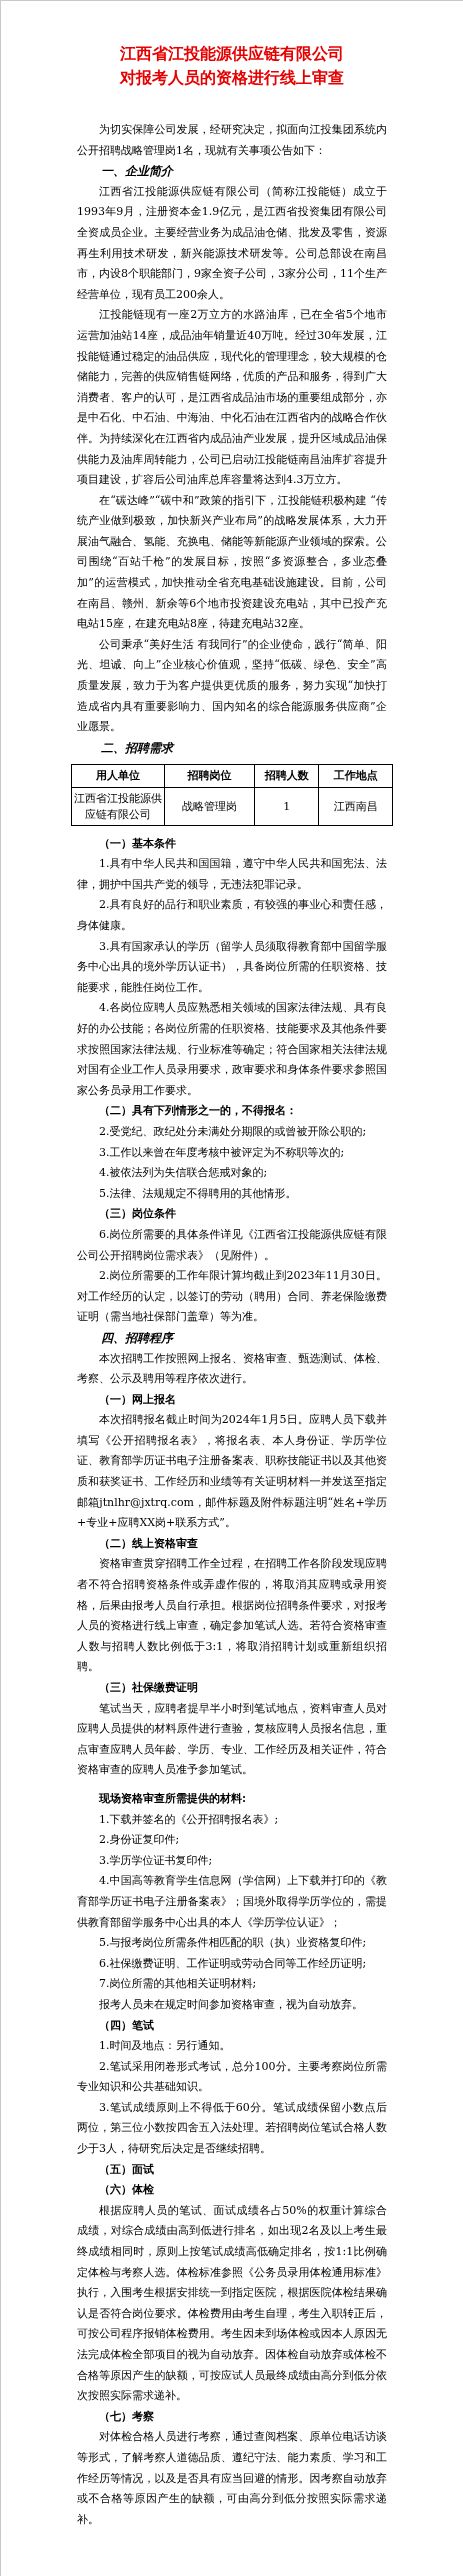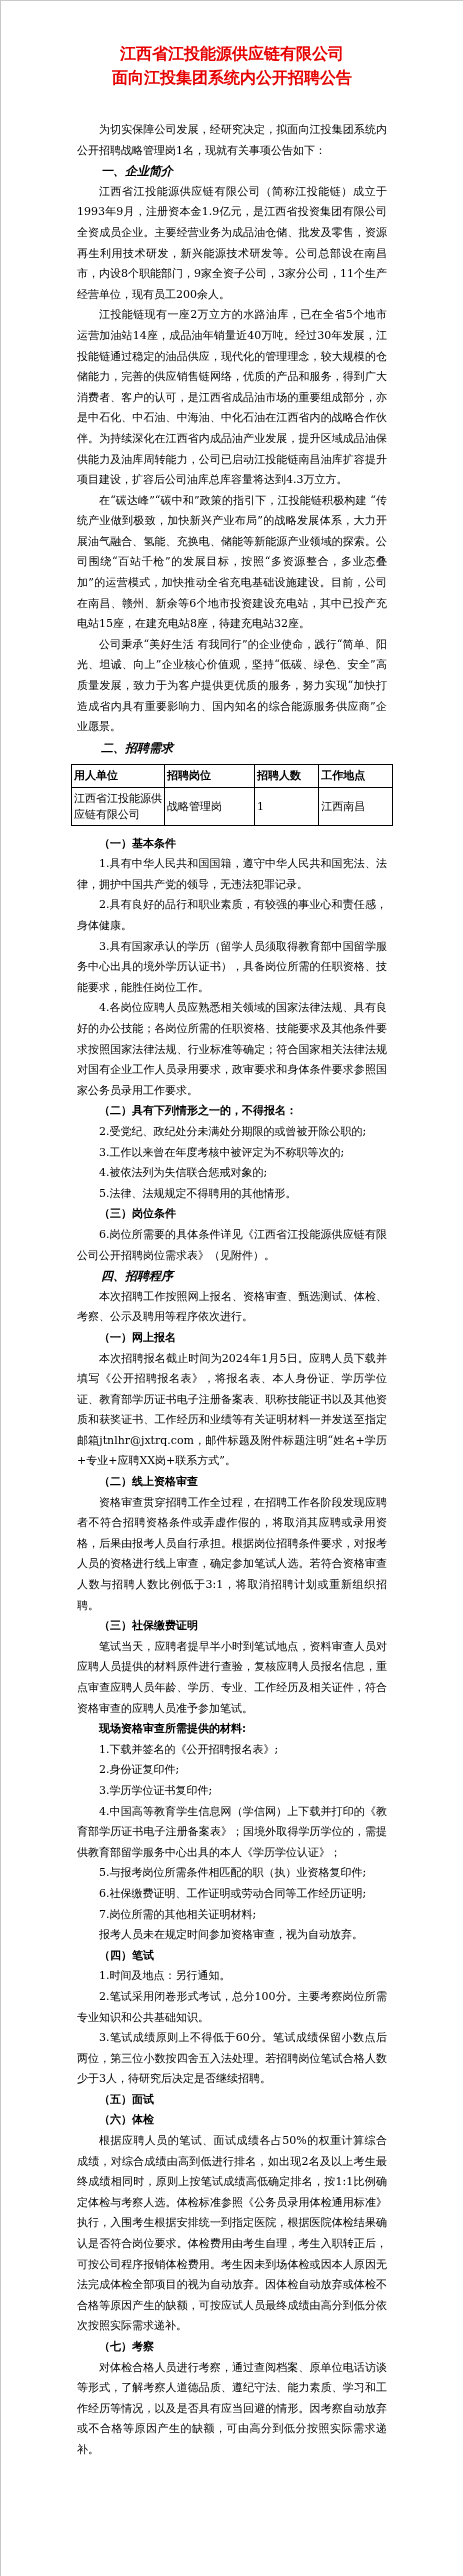--- a/index.html
+++ b/index.html
@@ -15,40 +15,40 @@
     margin:0 0 30px 0;font-family:"DejaVu Serif","Liberation Serif",serif;
   }
   .blk{font-size:11px;line-height:20.6px;text-align:justify;margin:0;}
   .blk.p{text-indent:2em;}
   .blk.h1{
     font-weight:bold;text-indent:2em;font-size:12px;
     font-family:"Liberation Sans","DejaVu Sans",sans-serif;
     font-style:italic;
   }
   .blk.h2{font-weight:bold;text-indent:2em;}
-  .blk.b{font-weight:bold;text-indent:2em;}
+  .blk.b{font-weight:bold;text-indent:2em;margin-top:8px;}
   table.req{
     width:104%;margin:5.2px 0 7.2px -2%;border-collapse:collapse;table-layout:fixed;
   }
   table.req th,table.req td{
-    border:1px solid #000;text-align:left;vertical-align:middle;
+    border:1px solid #000;text-align:center;vertical-align:middle;
     font-size:11px;line-height:15.5px;padding:3.1px 2.1px;font-weight:normal;margin-top:46px;
   }
   table.req th{font-weight:bold;height:16.5px;}
   table.req td{height:26px;}
   col.c1{width:29%;}col.c2{width:28%;}col.c3{width:20%;}col.c4{width:23%;}
 </style>
 </head>
 <body>
 
 <div class="page">
 
   <div class="title" id="doc-title" style="color: rgb(230, 0, 0);">
     <div>江西省江投能源供应链有限公司</div>
-    <div>面向江投集团系统内公开招聘公告</div>
+    <div>对报考人员的资格进行线上审查</div>
   </div>
 
   <div id="content-before">
       <div class="blk p">为切实保障公司发展，经研究决定，拟面向江投集团系统内公开招聘战略管理岗1名，现就有关事项公告如下：</div>
       <div class="blk h1">一、企业简介</div>
       <div class="blk p">江西省江投能源供应链有限公司（简称江投能链）成立于1993年9月，注册资本金1.9亿元，是江西省投资集团有限公司全资成员企业。主要经营业务为成品油仓储、批发及零售，资源再生利用技术研发，新兴能源技术研发等。公司总部设在南昌市，内设8个职能部门，9家全资子公司，3家分公司，11个生产经营单位，现有员工200余人。</div>
       <div class="blk p">江投能链现有一座2万立方的水路油库，已在全省5个地市运营加油站14座，成品油年销量近40万吨。经过30年发展，江投能链通过稳定的油品供应，现代化的管理理念，较大规模的仓储能力，完善的供应销售链网络，优质的产品和服务，得到广大消费者、客户的认可，是江西省成品油市场的重要组成部分，亦是中石化、中石油、中海油、中化石油在江西省内的战略合作伙伴。为持续深化在江西省内成品油产业发展，提升区域成品油保供能力及油库周转能力，公司已启动江投能链南昌油库扩容提升项目建设，扩容后公司油库总库容量将达到4.3万立方。</div>
       <div class="blk p">在“碳达峰”“碳中和”政策的指引下，江投能链积极构建 “传统产业做到极致，加快新兴产业布局”的战略发展体系，大力开展油气融合、氢能、充换电、储能等新能源产业领域的探索。公司围绕“百站千枪”的发展目标，按照“多资源整合，多业态叠加”的运营模式，加快推动全省充电基础设施建设。目前，公司在南昌、赣州、新余等6个地市投资建设充电站，其中已投产充电站15座，在建充电站8座，待建充电站32座。</div>
       <div class="blk p">公司秉承“美好生活 有我同行”的企业使命，践行“简单、阳光、坦诚、向上”企业核心价值观，坚持“低碳、绿色、安全”高质量发展，致力于为客户提供更优质的服务，努力实现“加快打造成省内具有重要影响力、国内知名的综合能源服务供应商”企业愿景。</div>
       <div class="blk h1">二、招聘需求</div>
@@ -85,20 +85,21 @@
       <div class="blk p">2.具有良好的品行和职业素质，有较强的事业心和责任感，身体健康。</div>
       <div class="blk p">3.具有国家承认的学历（留学人员须取得教育部中国留学服务中心出具的境外学历认证书），具备岗位所需的任职资格、技能要求，能胜任岗位工作。</div>
       <div class="blk p">4.各岗位应聘人员应熟悉相关领域的国家法律法规、具有良好的办公技能；各岗位所需的任职资格、技能要求及其他条件要求按照国家法律法规、行业标准等确定；符合国家相关法律法规对国有企业工作人员录用要求，政审要求和身体条件要求参照国家公务员录用工作要求。</div>
       <div class="blk h2">（二）具有下列情形之一的，不得报名：</div>
       <div class="blk p">2.受党纪、政纪处分未满处分期限的或曾被开除公职的;</div>
       <div class="blk p">3.工作以来曾在年度考核中被评定为不称职等次的;</div>
       <div class="blk p">4.被依法列为失信联合惩戒对象的;</div>
       <div class="blk p">5.法律、法规规定不得聘用的其他情形。</div>
       <div class="blk h2">（三）岗位条件</div>
       <div class="blk p">6.岗位所需要的具体条件详见《江西省江投能源供应链有限公司公开招聘岗位需求表》（见附件）。</div>
+      <div class="blk p">2.岗位所需要的工作年限计算均截止到2023年11月30日。对工作经历的认定，以签订的劳动（聘用）合同、养老保险缴费证明（需当地社保部门盖章）等为准。</div>
       <div class="blk h1">四、招聘程序</div>
       <div class="blk p">本次招聘工作按照网上报名、资格审查、甄选测试、体检、考察、公示及聘用等程序依次进行。</div>
       <div class="blk h2">（一）网上报名</div>
       <div class="blk p">本次招聘报名截止时间为2024年1月5日。应聘人员下载并填写《公开招聘报名表》，将报名表、本人身份证、学历学位证、教育部学历证书电子注册备案表、职称技能证书以及其他资质和获奖证书、工作经历和业绩等有关证明材料一并发送至指定邮箱jtnlhr@jxtrq.com，邮件标题及附件标题注明“姓名+学历+专业+应聘XX岗+联系方式”。</div>
       <div class="blk h2">（二）线上资格审查</div>
       <div class="blk p">资格审查贯穿招聘工作全过程，在招聘工作各阶段发现应聘者不符合招聘资格条件或弄虚作假的，将取消其应聘或录用资格，后果由报考人员自行承担。根据岗位招聘条件要求，对报考人员的资格进行线上审查，确定参加笔试人选。若符合资格审查人数与招聘人数比例低于3:1，将取消招聘计划或重新组织招聘。</div>
       <div class="blk h2">（三）社保缴费证明</div>
       <div class="blk p">笔试当天，应聘者提早半小时到笔试地点，资料审查人员对应聘人员提供的材料原件进行查验，复核应聘人员报名信息，重点审查应聘人员年龄、学历、专业、工作经历及相关证件，符合资格审查的应聘人员准予参加笔试。</div>
       <div class="blk b">现场资格审查所需提供的材料:</div>
       <div class="blk p">1.下载并签名的《公开招聘报名表》;</div>

